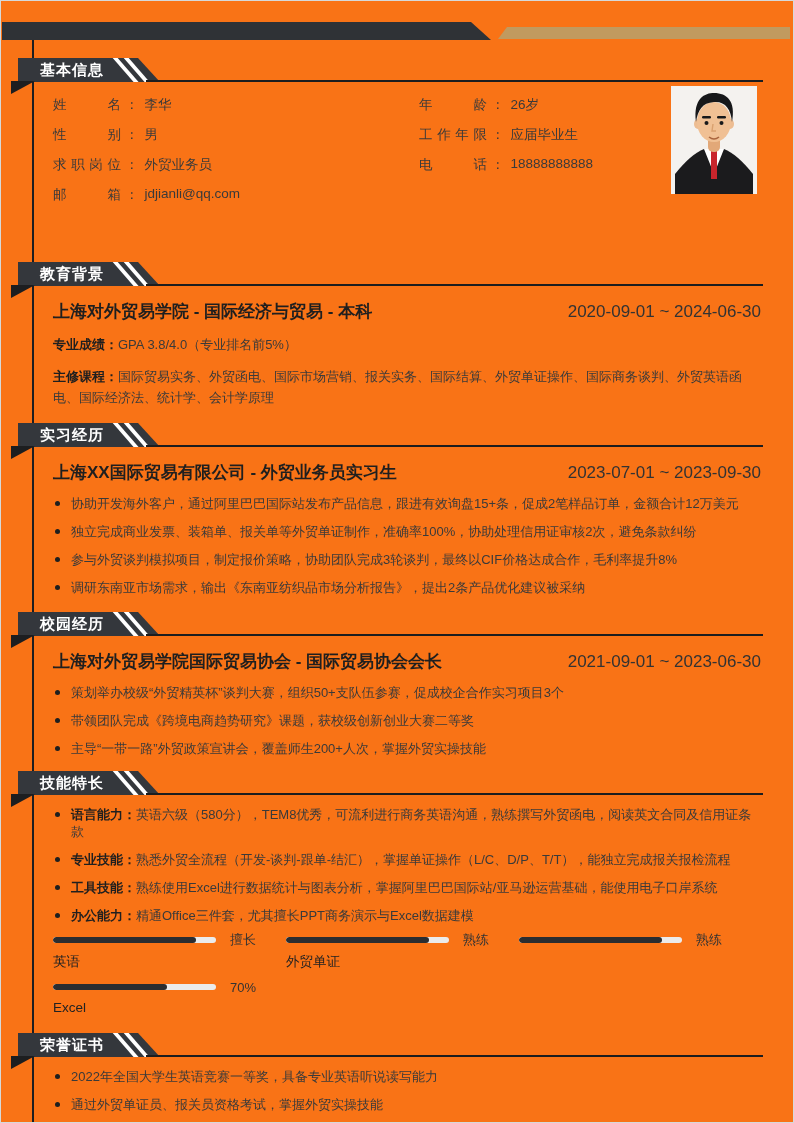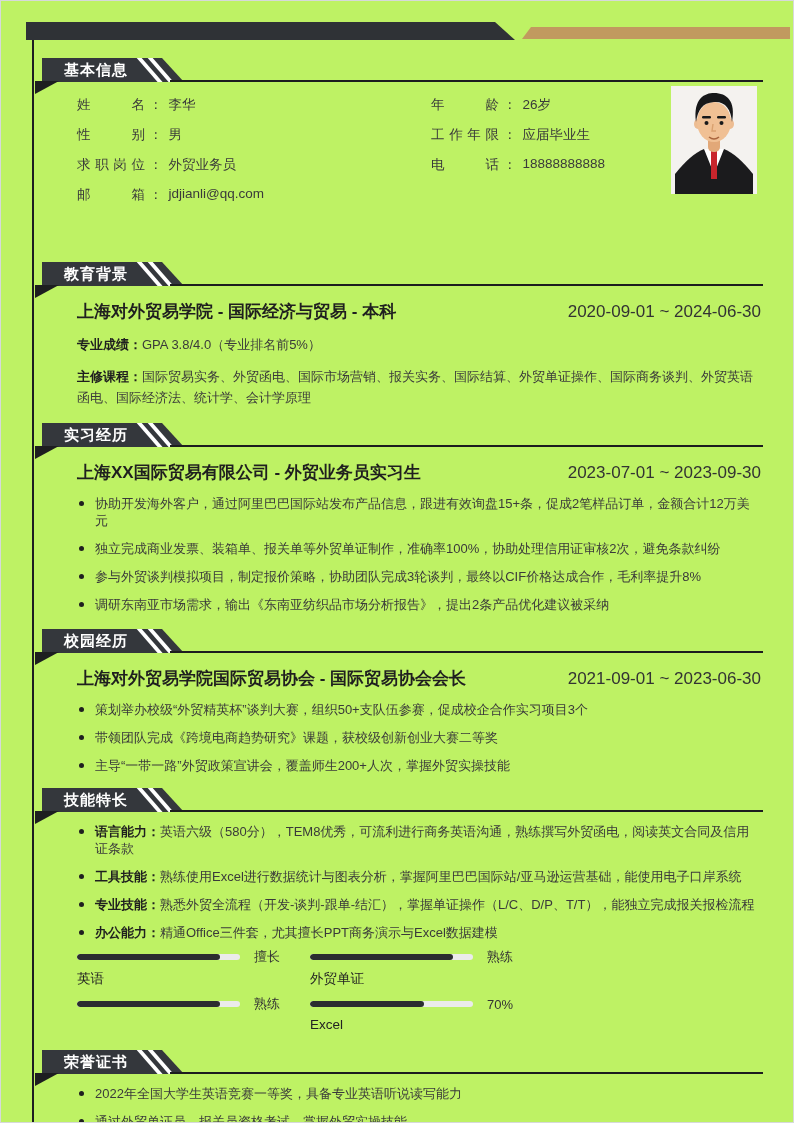--- a/index.html
+++ b/index.html
@@ -1,18 +1,18 @@
 <!DOCTYPE html>
 <html><head>
 <meta charset="utf-8">
 <style>
   html,body{margin:0;padding:0;background:#eceff1;}
   body{width:794px;height:1123px;font-family:"Liberation Sans","DejaVu Sans",sans-serif;color:#333;}
-  .page{position:relative;width:794px;height:1123px;box-sizing:border-box;background:#bef264;
-        border:1px solid #d6d9da;overflow:hidden;padding-left:24px;}
+  .page{position:relative;width:794px;height:1123px;box-sizing:border-box;background:#f97316;
+        border:1px solid #d6d9da;overflow:hidden;}
   
   .vline{position:absolute;left:31px;top:39px;bottom:0;width:2px;background:#1d1e20;}
   
   .topbar{position:relative;height:40px;}
   .tb-dark{position:absolute;left:1px;top:21px;width:489px;height:18px;background:#2f3236;
            clip-path:polygon(0 0,calc(100% - 20px) 0,100% 100%,0 100%);}
   .tb-gold{position:absolute;left:497px;right:3px;top:26px;height:12px;background:#c19a5f;
            clip-path:polygon(9px 0,100% 0,100% 100%,0 100%);}
   
   .section{position:relative;}
@@ -233,25 +233,25 @@
       <div class="rule"></div>
     </div>
     <div class="sec-body">
       <ul class="blist">
 
           <li>
             <b>语言能力：</b><span>英语六级（580分），TEM8优秀，可流利进行商务英语沟通，熟练撰写外贸函电，阅读英文合同及信用证条款</span>
           </li>
 
           <li>
+            <b>专业技能：</b><span>熟悉外贸全流程（开发-谈判-跟单-结汇），掌握单证操作（L/C、D/P、T/T），能独立完成报关报检流程</span>
+          </li>
+
+          <li>
             <b>工具技能：</b><span>熟练使用Excel进行数据统计与图表分析，掌握阿里巴巴国际站/亚马逊运营基础，能使用电子口岸系统</span>
-          </li>
-
-          <li>
-            <b>专业技能：</b><span>熟悉外贸全流程（开发-谈判-跟单-结汇），掌握单证操作（L/C、D/P、T/T），能独立完成报关报检流程</span>
           </li>
 
           <li>
             <b>办公能力：</b><span>精通Office三件套，尤其擅长PPT商务演示与Excel数据建模</span>
           </li>
         </ul>
       <div class="bar-grid">
 
           <div class="bar-cell">
             <div class="bar-row">

